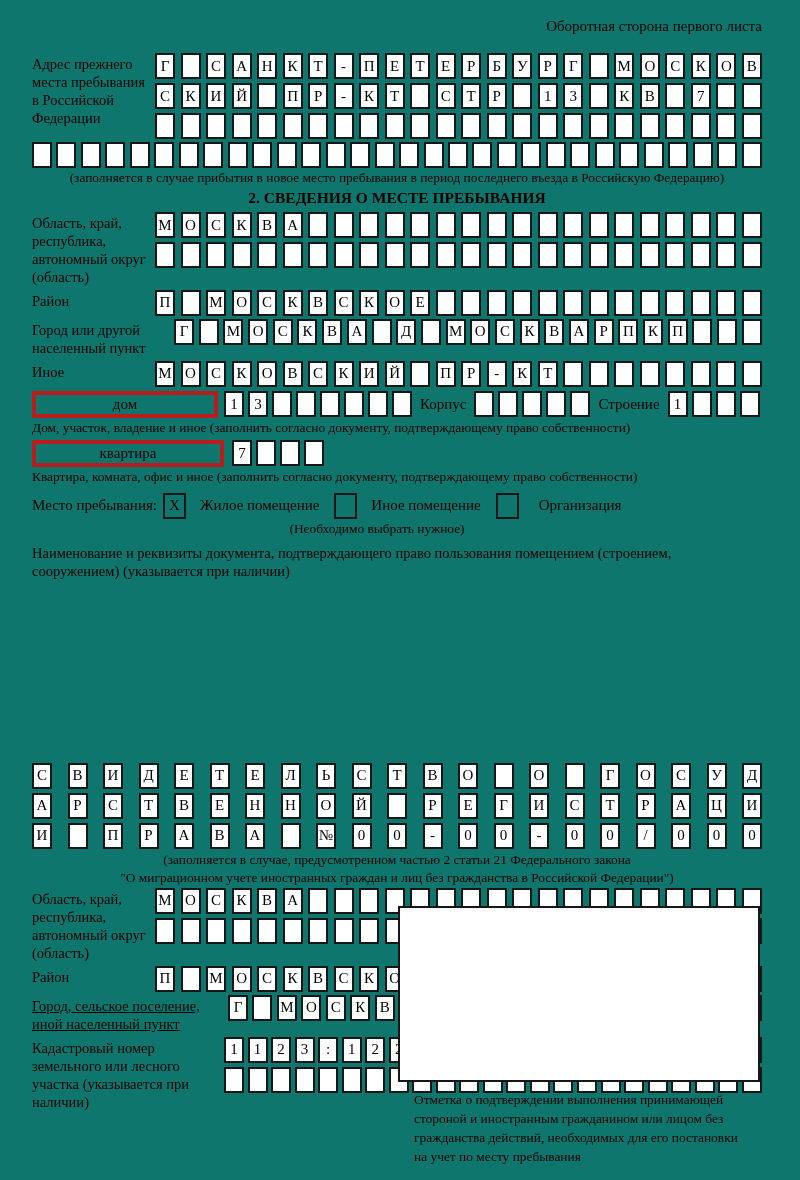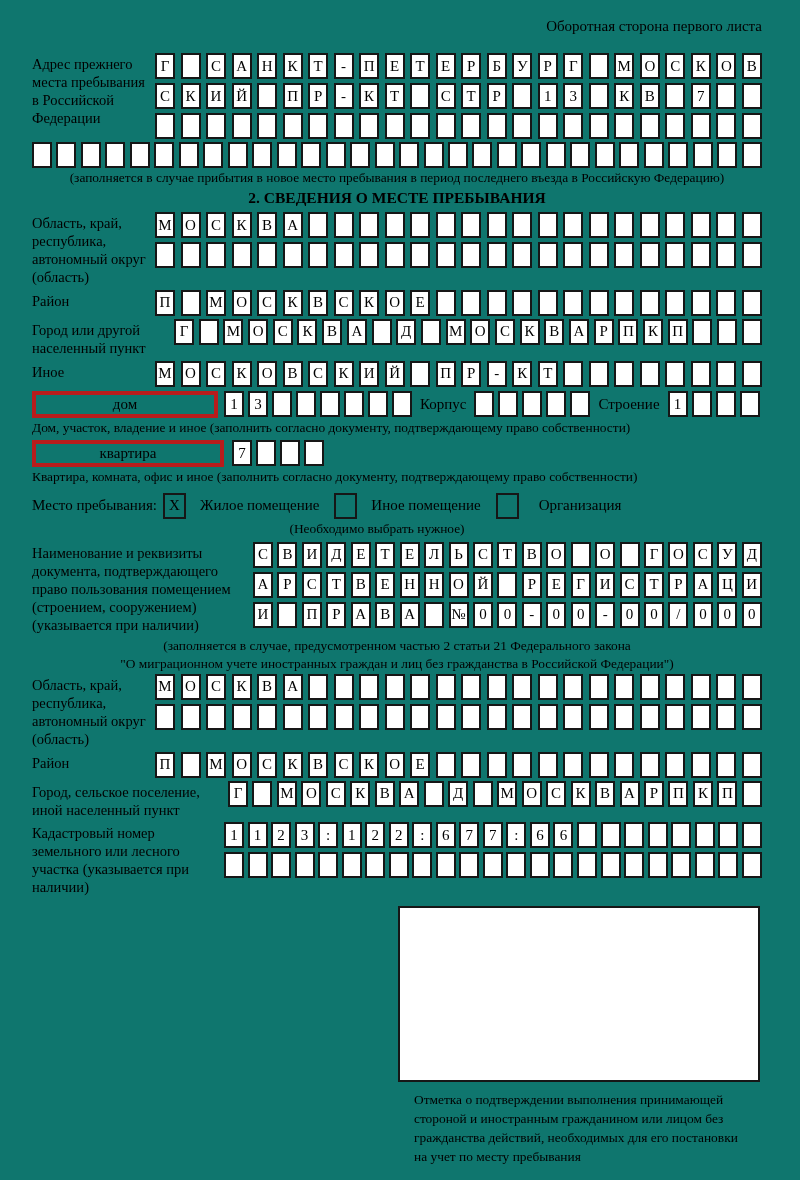--- a/index.html
+++ b/index.html
@@ -6,21 +6,21 @@
   .page {
     position:relative; width:800px; height:1180px; box-sizing:border-box;
     padding:18px 38px 0 32px; background:#0f766e; color:#000;
     font-family:"Liberation Serif", serif; overflow:hidden;
   }
   .hdr { text-align:right; font-size:15px; margin-bottom:18px; }
 
   .field { display:flex; margin-bottom:3px; }
   .flabel { flex:0 0 123px; font-size:14.5px; line-height:1.24; padding-top:3px; padding-right:6px; box-sizing:border-box; }
   .flabel.w140 { flex-basis:142px; }
-  .flabel.w195 { flex-basis:196px; }
+  .flabel.w195 { flex-basis:196px;text-decoration:underline; }
   .flabel.w160 { flex-basis:192px; }
   .flabel.w218 { flex-basis:221px; }
   .rows { flex:1; display:flex; flex-direction:column; gap:4px; }
 
   .boxrow { display:flex; justify-content:space-between; width:100%; }
   .boxrow.leftpack { justify-content:flex-start; gap:4px; width:auto; }
   .cell {
     box-sizing:border-box; flex:none; width:20px; height:26px;
     border:2px solid #161616; display:flex; align-items:center; justify-content:center;
     font-size:15px; background:#fff;
@@ -39,21 +39,21 @@
   .labelbox.kv { width:192px; margin-right:8px; }
   .inline-label { font-size:15px; margin:0 8px; white-space:nowrap; }
 
   .stay { display:flex; align-items:center; margin-top:8px; font-size:15px; }
   .stay .cb { box-sizing:border-box; width:23px; height:26px; border:2px solid #161616;
     display:flex; align-items:center; justify-content:center; font-size:15px; flex:none; }
   .stay .opt-label { white-space:nowrap; }
   .gap6 { margin-left:6px; } .gap14 { margin-left:14px; } .gap15 { margin-left:15px; } .gap20 { margin-left:20px; }
   .choose-note { font-size:13.4px; text-align:center; width:330px; margin-left:180px; margin-top:2px; }
 
-  .docfield { margin-top:5px; }
+  .docfield { margin-top:5px;flex-direction:column; }
 
   .stamp-box { position:absolute; left:398px; top:906px; width:362px; height:176px;
     border:2px solid #161616; box-sizing:border-box; background:#fff; }
   .stamp-caption { position:absolute; left:414px; top:1090px; width:330px;
     text-align:left; font-size:13.4px; line-height:1.42; }
 </style>
 </head>
 <body>
 
 <div class="page">

